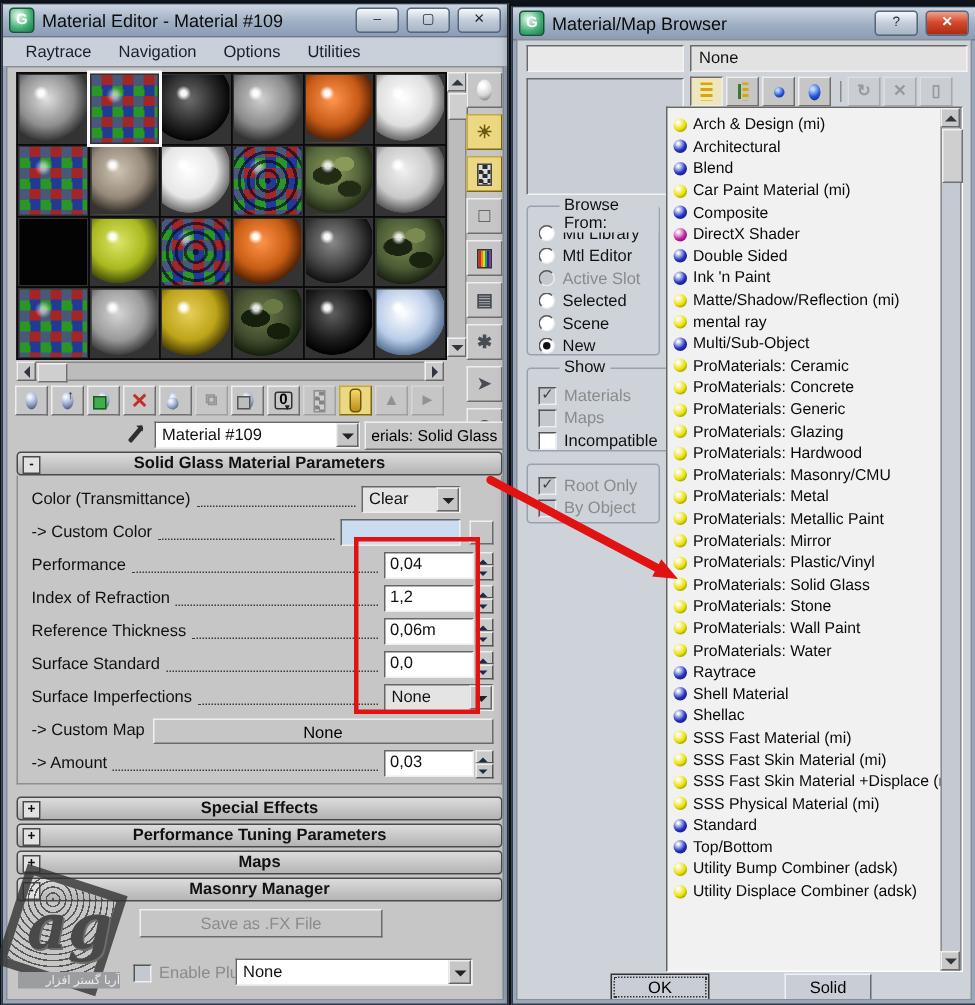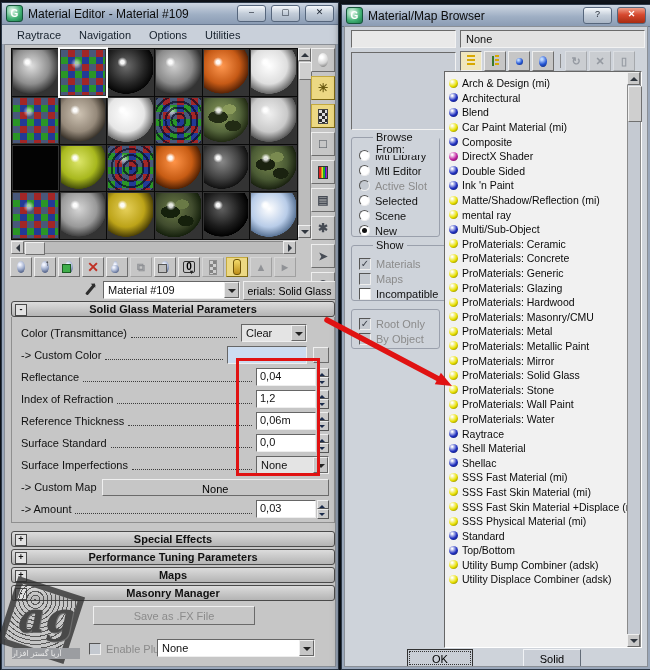--- a/index.html
+++ b/index.html
@@ -123,21 +123,21 @@
   #annrect{position:absolute;border:3px solid #e01212;z-index:40;pointer-events:none}
   #annsvg{position:absolute;left:0;top:0;width:650px;height:670px;z-index:41;pointer-events:none}
 
   
   .wm{position:absolute;left:0px;top:583px;width:100px;height:87px;z-index:30;pointer-events:none;opacity:.78}
   .wmsq{position:absolute;left:6px;top:2px;width:58px;height:58px;border:6px solid #2f2f2f;transform:rotate(18deg);
         background:repeating-radial-gradient(circle at 30% 20%, #3a3a3a 0 1px, rgba(0,0,0,0) 1px 4px)}
   .wmtxt{position:absolute;left:18px;top:10px;font-family:"DejaVu Serif",serif;font-style:italic;font-weight:bold;
          font-size:42px;color:#262626;text-shadow:1px 1px 0 #555}
   .wmcap{position:absolute;left:12px;top:65px;width:68px;height:11px;background:#8f9297;color:#f5f5f5;
-         font-size:8px;line-height:11px;text-align:left;overflow:hidden}
+         font-size:8px;line-height:11px;text-align:right;overflow:hidden}
 </style>
 </head>
 <body>
 
 <div class="win" id="winL">
   <div class="tbar">
     <span class="appico">G</span>
     <span class="ttl">Material Editor - Material #109</span>
     <span class="cap">–</span>
     <span class="cap">▢</span>
@@ -457,21 +457,21 @@
         </span>
         <span style="width:22px"></span>
       </div>
       <div class="prow">
         <span class="plabel">-&gt; Custom Color</span>
         <span class="dots"></span>
         <span class="cswatch" style="background: rgb(204, 220, 240);"></span>
         <span class="cbtn raised"></span>
       </div>
       <div class="prow">
-        <span class="plabel">Reflectance</span>
+        <span class="plabel">Performance</span>
         <span class="dots"></span>
         <span class="spinbox">0,04</span>
         <span class="spud">
             <b class="up"></b>
             <b class="dn"></b>
           </span>
       </div>
       <div class="prow">
         <span class="plabel">Index of Refraction</span>
         <span class="dots"></span>
@@ -735,20 +735,24 @@
         <div class="mitem">
           <span class="ball9" style="background: radial-gradient(circle at 35% 30%, rgb(255, 255, 255) 5%, rgb(232, 224, 0) 55%, rgb(0, 0, 0) 130%);"></span>
           <span>ProMaterials: Metallic Paint</span>
         </div>
         <div class="mitem">
           <span class="ball9" style="background: radial-gradient(circle at 35% 30%, rgb(255, 255, 255) 5%, rgb(232, 224, 0) 55%, rgb(0, 0, 0) 130%);"></span>
           <span>ProMaterials: Mirror</span>
         </div>
         <div class="mitem">
           <span class="ball9" style="background: radial-gradient(circle at 35% 30%, rgb(255, 255, 255) 5%, rgb(232, 224, 0) 55%, rgb(0, 0, 0) 130%);"></span>
+          <span>ProMaterials: Plastic/Vinyl</span>
+        </div>
+        <div class="mitem">
+          <span class="ball9" style="background: radial-gradient(circle at 35% 30%, rgb(255, 255, 255) 5%, rgb(232, 224, 0) 55%, rgb(0, 0, 0) 130%);"></span>
           <span>ProMaterials: Solid Glass</span>
         </div>
         <div class="mitem">
           <span class="ball9" style="background: radial-gradient(circle at 35% 30%, rgb(255, 255, 255) 5%, rgb(232, 224, 0) 55%, rgb(0, 0, 0) 130%);"></span>
           <span>ProMaterials: Stone</span>
         </div>
         <div class="mitem">
           <span class="ball9" style="background: radial-gradient(circle at 35% 30%, rgb(255, 255, 255) 5%, rgb(232, 224, 0) 55%, rgb(0, 0, 0) 130%);"></span>
           <span>ProMaterials: Wall Paint</span>
         </div>

